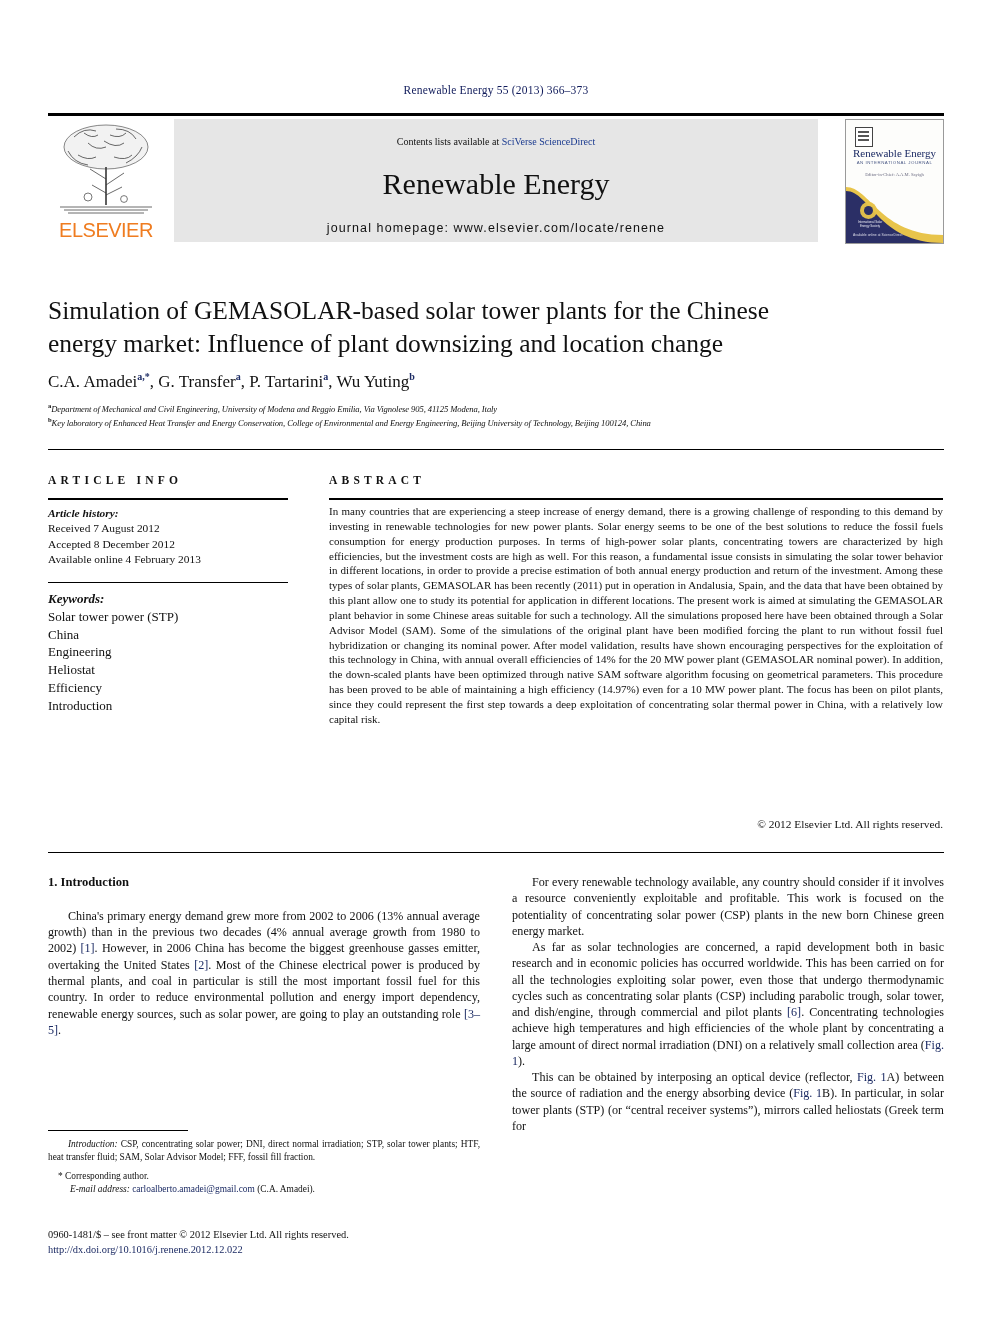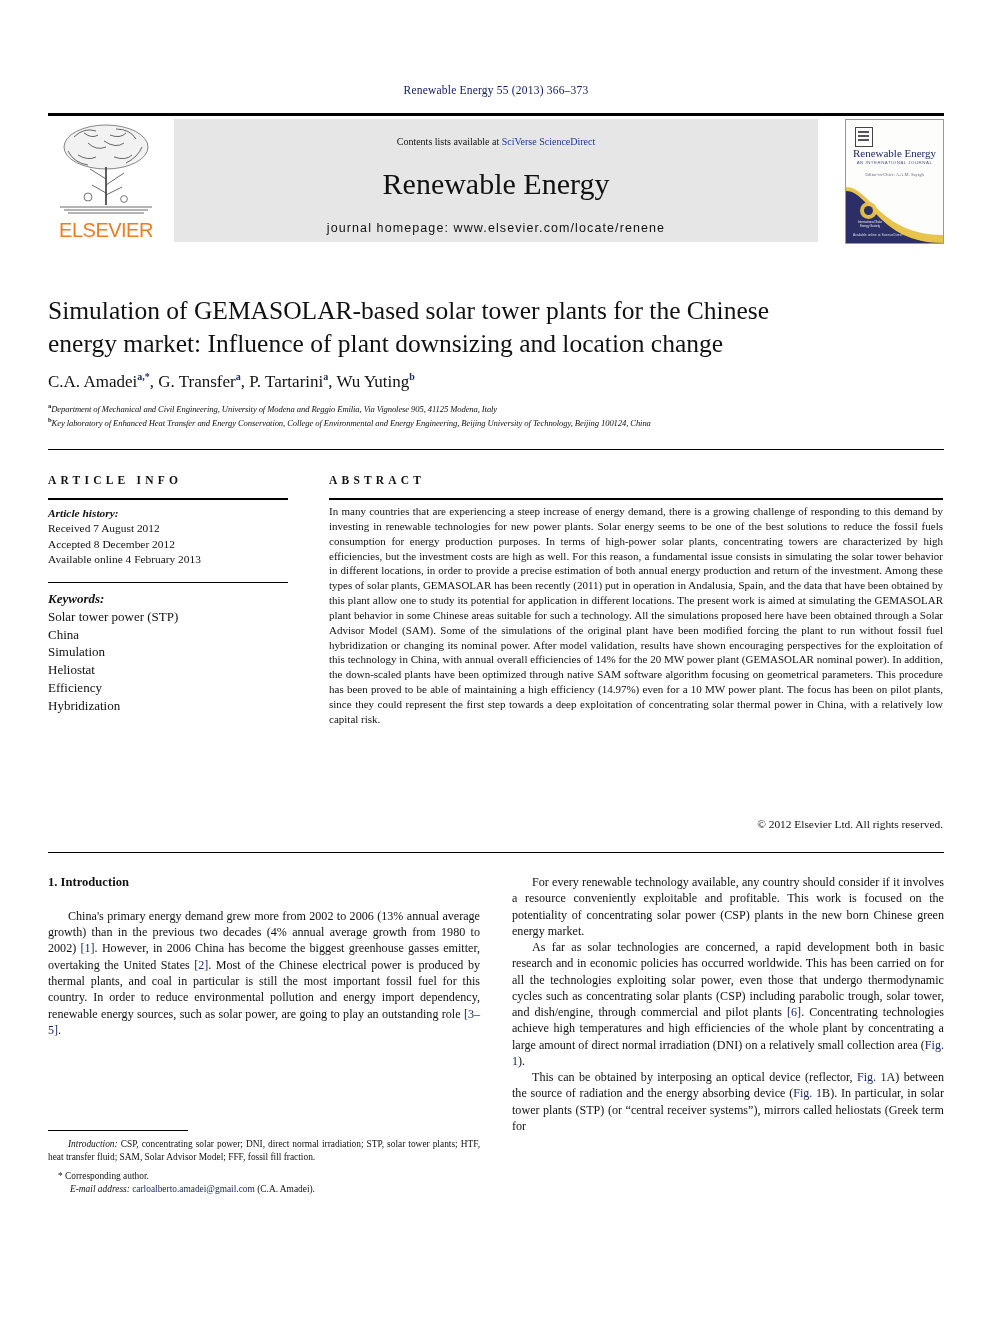--- a/index.html
+++ b/index.html
@@ -462,24 +462,24 @@
     <div>Accepted 8 December 2012</div>
     <div>Available online 4 February 2013</div>
   </div>
 
   <div class="rule-thin" style="left:48px; top:570px; width:240px;"></div>
 
   <div class="keywords">
     <div class="lbl" style="font-style:italic;font-weight:bold;">Keywords:</div>
     <div>Solar tower power (STP)</div>
     <div>China</div>
-    <div>Simulation</div>
+    <div>Engineering</div>
     <div>Heliostat</div>
     <div>Efficiency</div>
-    <div>Hybridization</div>
+    <div>Introduction</div>
   </div>
 
   <div class="sec-head" style="left:329px; top:462px;">ABSTRACT</div>
   <div class="rule-thick" style="left:329px; top:486px; width:614px;"></div>
   <div class="abstract">In many countries that are experiencing a steep increase of energy demand, there is a growing challenge of responding to this demand by investing in renewable technologies for new power plants. Solar energy seems to be one of the best solutions to reduce the fossil fuels consumption for energy production purposes. In terms of high-power solar plants, concentrating towers are characterized by high efficiencies, but the investment costs are high as well. For this reason, a fundamental issue consists in simulating the solar tower behavior in different locations, in order to provide a precise estimation of both annual energy production and return of the investment. Among these types of solar plants, GEMASOLAR has been recently (2011) put in operation in Andalusia, Spain, and the data that have been obtained by this plant allow one to study its potential for application in different locations. The present work is aimed at simulating the GEMASOLAR plant behavior in some Chinese areas suitable for such a technology. All the simulations proposed here have been obtained through a Solar Advisor Model (SAM). Some of the simulations of the original plant have been modified forcing the plant to run without fossil fuel hybridization or changing its nominal power. After model validation, results have shown encouraging perspectives for the exploitation of this technology in China, with annual overall efficiencies of 14% for the 20 MW power plant (GEMASOLAR nominal power). In addition, the down-scaled plants have been optimized through native SAM software algorithm focusing on geometrical parameters. This procedure has been proved to be able of maintaining a high efficiency (14.97%) even for a 10 MW power plant. The focus has been on pilot plants, since they could represent the first step towards a deep exploitation of concentrating solar thermal power in China, with a relatively low capital risk.</div>
   <div class="copyright">© 2012 Elsevier Ltd. All rights reserved.</div>
 
   <div class="rule-thin" style="left:48px; top:840px; width:896px;"></div>
 
   <div class="col left">
@@ -493,14 +493,18 @@
     <p><span>This can be obtained by interposing an optical device (reflector, </span><span class="ref">Fig. 1</span><span>A) between the source of radiation and the energy absorbing device (</span><span class="ref">Fig. 1</span><span>B). In particular, in solar tower plants (STP) (or “central receiver systems”), mirrors called heliostats (Greek term for</span></p>
   </div>
 
   <div class="fn-rule"></div>
   <div class="footnotes">
     <div style="text-indent:20px;"><span class="abbr-lbl">Introduction:</span><span> CSP, concentrating solar power; DNI, direct normal irradiation; STP, solar tower plants; HTF, heat transfer fluid; SAM, Solar Advisor Model; FFF, fossil fill fraction.</span></div>
     <div class="fn-corr">* Corresponding author.</div>
     <div class="fn-email"><span class="em-lbl">E-mail address:</span> <span class="link">carloalberto.amadei@gmail.com</span><span> (C.A. Amadei).</span></div>
   </div>
 
+  <div class="imprint">
+    <div>0960-1481/$ – see front matter © 2012 Elsevier Ltd. All rights reserved.</div>
+    <div class="doi">http://dx.doi.org/10.1016/j.renene.2012.12.022</div>
+  </div>
 
 </div>
 
 </body></html>

